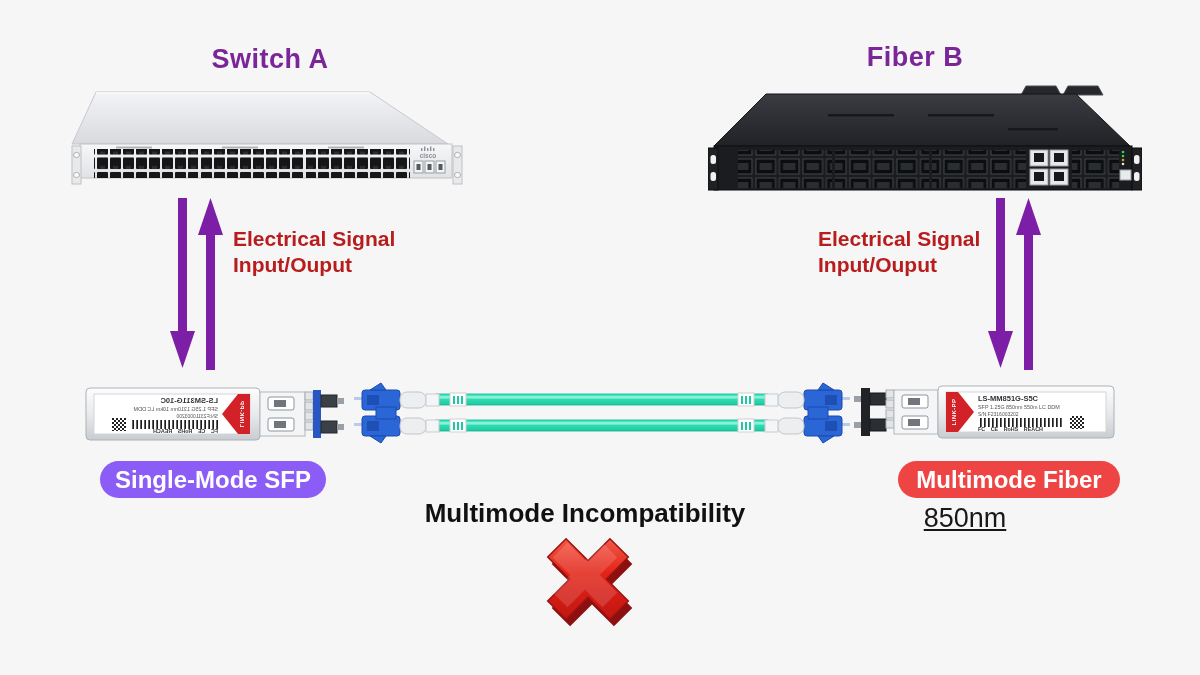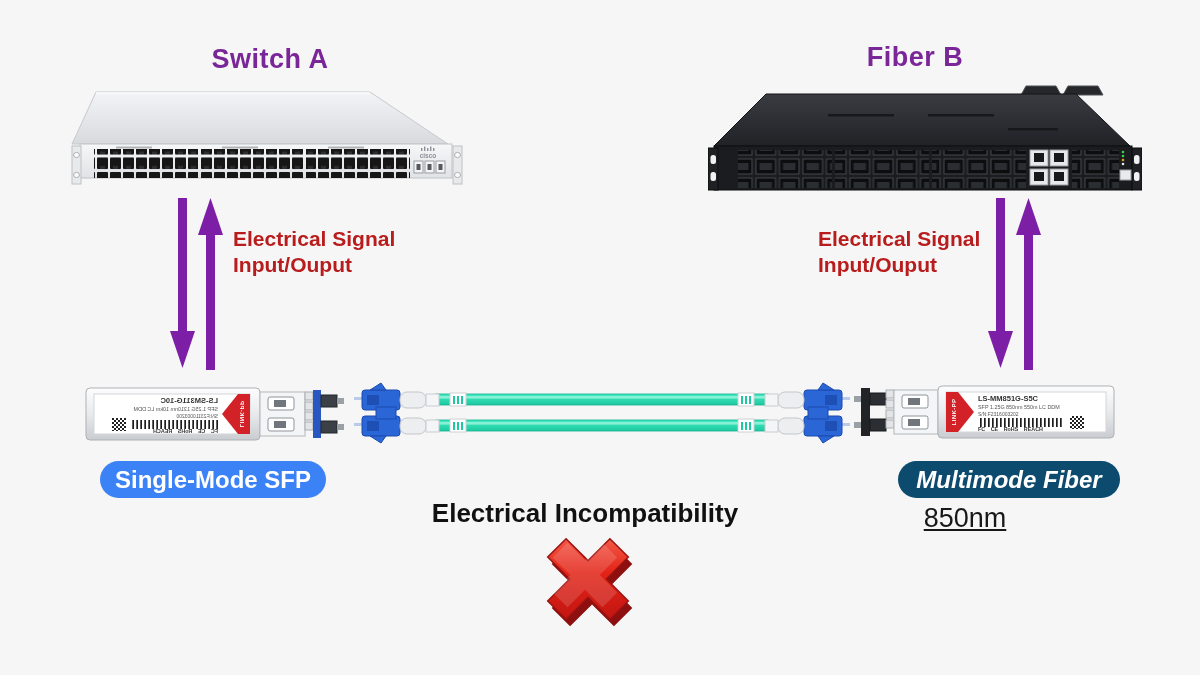--- a/index.html
+++ b/index.html
@@ -15,22 +15,22 @@
     font-size:27px;font-weight:bold;color:#7a2598;letter-spacing:.5px;
   }
   .signal-text{
     font-size:21px;font-weight:600;line-height:1.26;color:#b91c1c;
     white-space:nowrap;
   }
   .badge{
     height:37px;border-radius:19px;color:#fff;
     font-size:24px;font-weight:bold;text-align:center;line-height:37px;
   }
-  .badge.purple{background:#3b82f6;}
-  .badge.navy{background:#0c4a6e;font-style:italic;}
+  .badge.purple{background:#8b5cf6;}
+  .badge.navy{background:#ef4444;}
   .wavelength{
     font-size:27px;font-weight:500;color:#181818;text-align:center;
   }
   .caption{
     font-size:26px;font-weight:600;color:#111;text-align:center;white-space:nowrap;
   }
   svg{display:block;}
   .svgtext{font-family:"Liberation Sans","DejaVu Sans",sans-serif;}
 </style>
 </head>
@@ -299,21 +299,21 @@
     </g>
     <use href="#lcLeft"></use>
     <use href="#lcLeft" transform="translate(500,0) scale(-1,1)"></use>
   </svg>
 
   <div class="abs badge purple" style="left:100px;top:461px;width:226px;">Single-Mode SFP</div>
   <div class="abs badge navy" style="left:898px;top:461px;width:222px;">Multimode Fiber</div>
 
   <div class="abs wavelength" style="left:854px;top:503px;width:222px;text-decoration:underline;">850nm</div>
 
-  <div class="abs caption" style="left:390px;top:498px;width:390px;">Electrical Incompatibility</div>
+  <div class="abs caption" style="left:390px;top:498px;width:390px;">Multimode Incompatibility</div>
 
   <svg class="abs" style="left:530px;top:528px;" width="116" height="106" viewBox="0 0 116 106">
     <defs>
       <linearGradient id="redX" x1="0" y1="0" x2="1" y2="1">
         <stop offset="0" stop-color="#ff7a66"></stop>
         <stop offset="0.45" stop-color="#e22417"></stop>
         <stop offset="1" stop-color="#b40f0f"></stop>
       </linearGradient>
       <path id="crossShape" d="M -13,-44 H 13 V -13 H 44 V 13 H 13 V 44 H -13 V 13 H -44 V -13 H -13 Z"></path>
     </defs>

